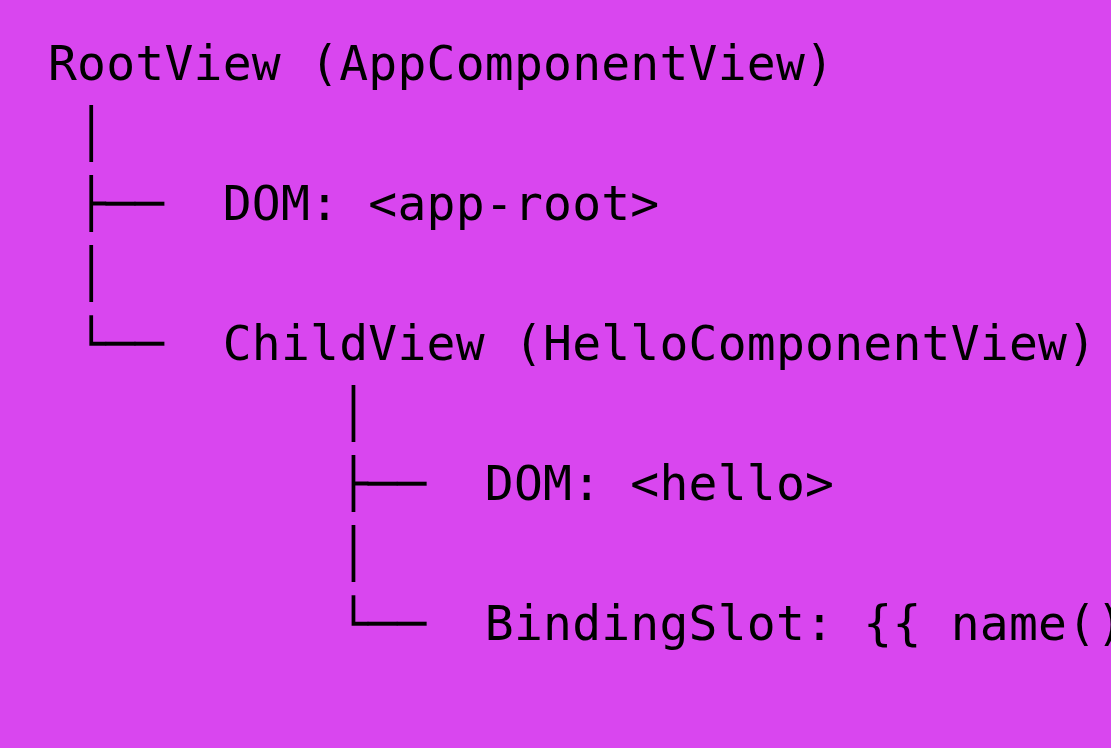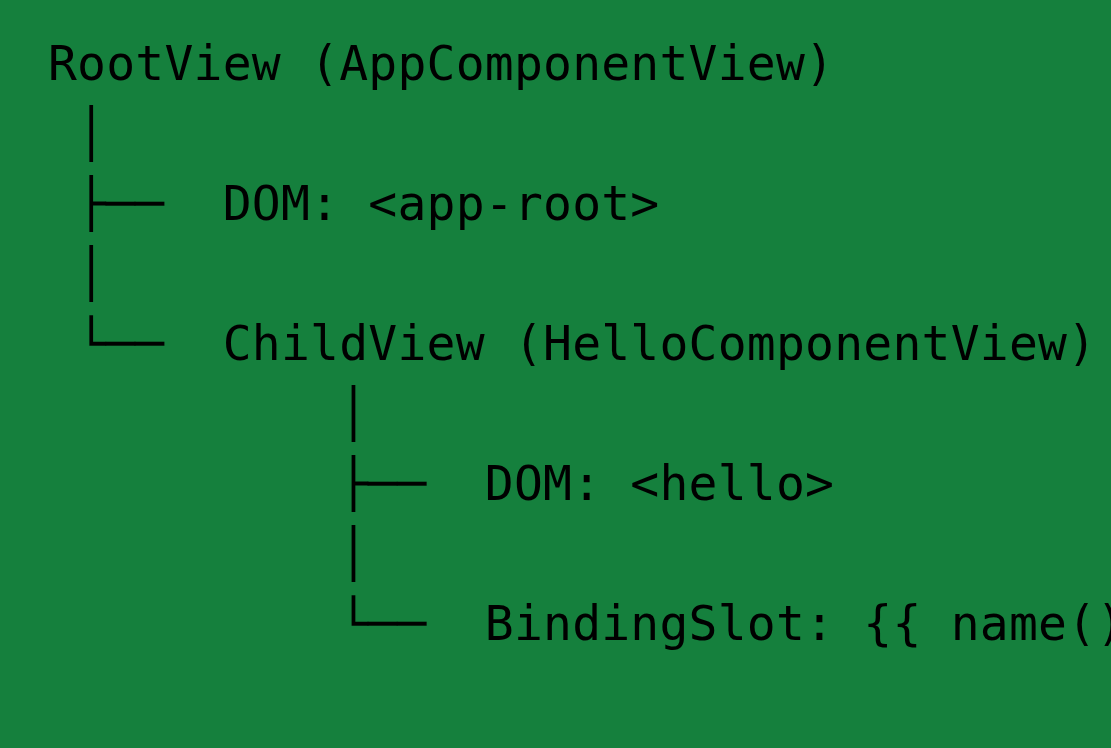--- a/index.html
+++ b/index.html
@@ -10,21 +10,21 @@
   body {
     width: 1111px;
     height: 748px;
     overflow: hidden;
     font-family: "DejaVu Sans Mono", "Liberation Mono", monospace;
   }
   #tree-canvas {
     position: relative;
     width: 1111px;
     height: 748px;
-    background: #15803d;
+    background: #d946ef;
   }
   pre.tree-block {
     position: absolute;
     left: 48px;
     top: 28px;
     margin: 0;
     padding: 0;
     font-family: "DejaVu Sans Mono", "Liberation Mono", monospace;
     font-size: 48px;
     line-height: 70px;

